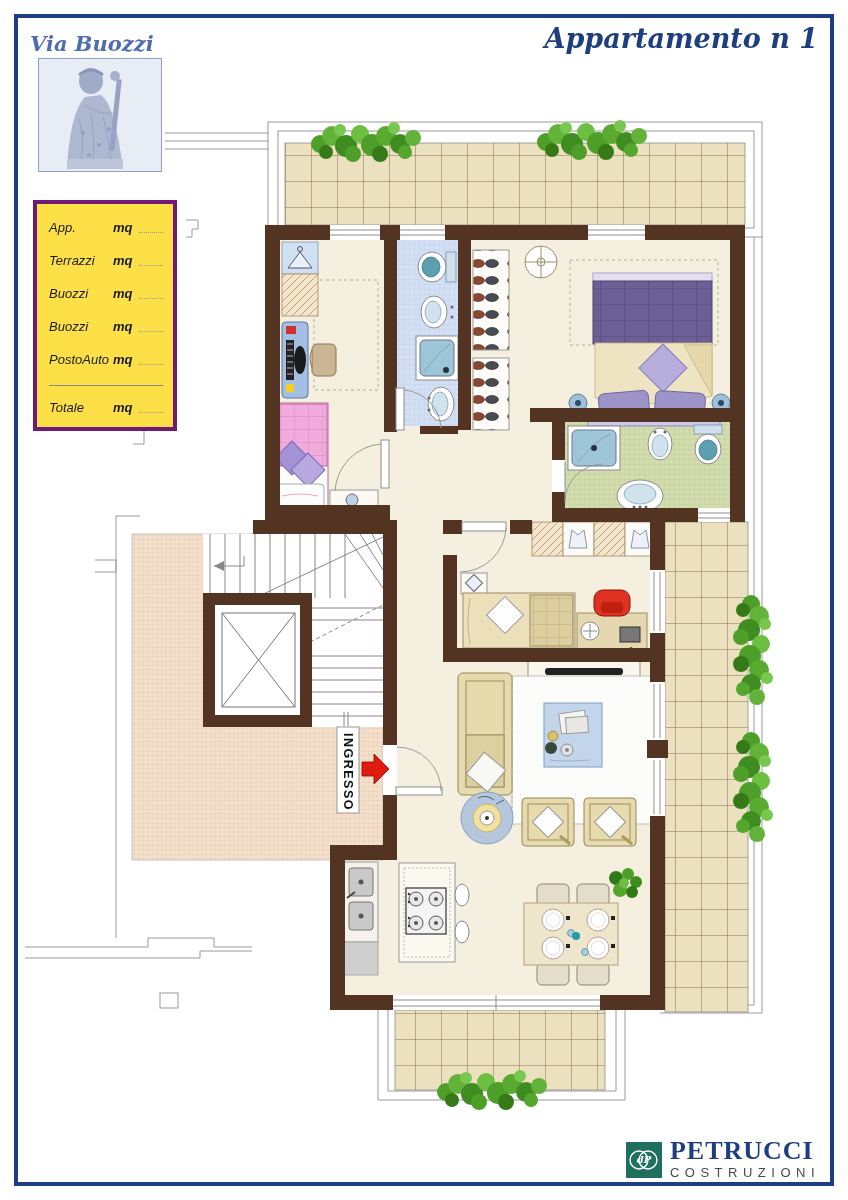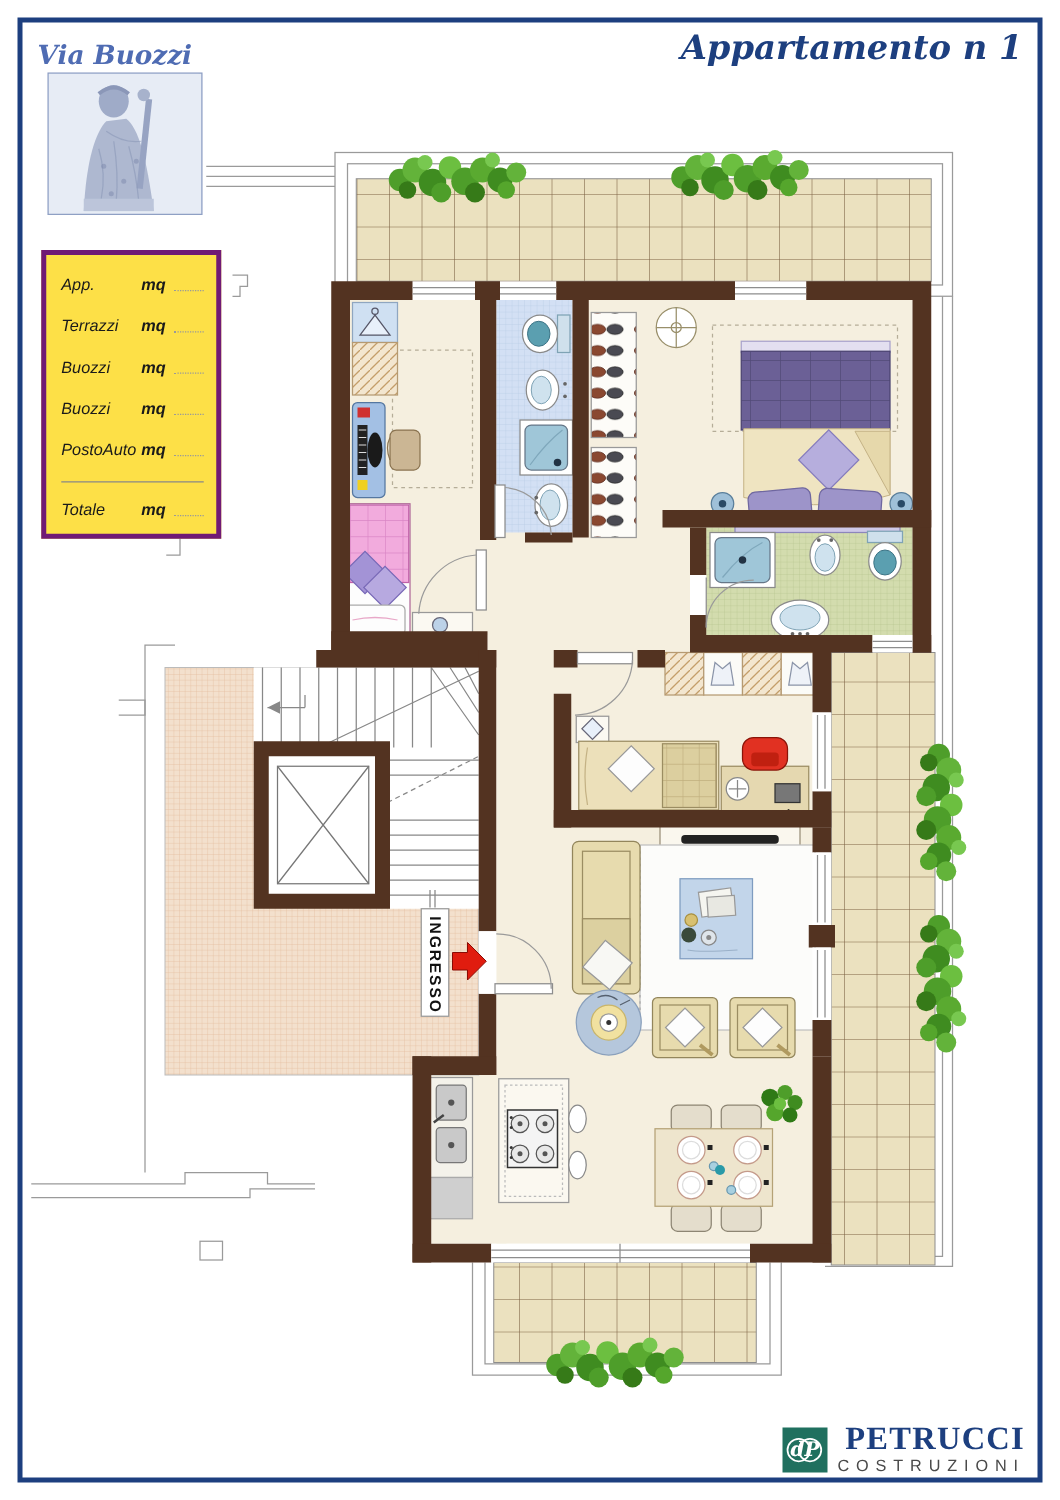--- a/index.html
+++ b/index.html
@@ -40,22 +40,22 @@
   .fixin{fill:#cfe2ee;stroke:#7fa3b5;stroke-width:0.8;}
   .teal{fill:#5b9fb0;stroke:#3d7486;stroke-width:0.8;}
   .tan{fill:#e7dbae;stroke:#93865c;stroke-width:1;}
   .ing-text{font-family:"Liberation Sans",sans-serif;font-size:12.5px;font-weight:bold;
         letter-spacing:1.5px;fill:#111;}
   
   .logo{position:absolute;right:28px;bottom:20px;display:flex;align-items:center;gap:8px;background:#fff;padding-left:6px;}
   .logo-square{width:36px;height:36px;background:var(--logo-teal,#20705f);position:relative;}
   .logo-mono{position:absolute;left:0;top:0;width:36px;height:36px;display:flex;align-items:center;
         justify-content:center;color:#fff;font-family:"DejaVu Serif",serif;font-style:italic;
-        font-weight:bold;font-size:16px;}
-  .logo-texts{display:flex;flex-direction:column;align-items:flex-end;}
+        font-weight:bold;font-size:10px;}
+  .logo-texts{display:flex;flex-direction:column;align-items:flex-start;}
   .logo-brand{font-family:"Liberation Serif",serif;font-weight:bold;font-size:26px;line-height:24px;
         letter-spacing:1px;color:var(--title-blue,#1d3f7f);}
   .logo-sub{font-size:13px;letter-spacing:5.5px;color:#4a4a4a;margin-top:2px;}
 </style>
 </head>
 <body>
 
 <div class="page">
 
   <svg class="plan-svg" width="848" height="1200" viewBox="0 0 848 1200">

